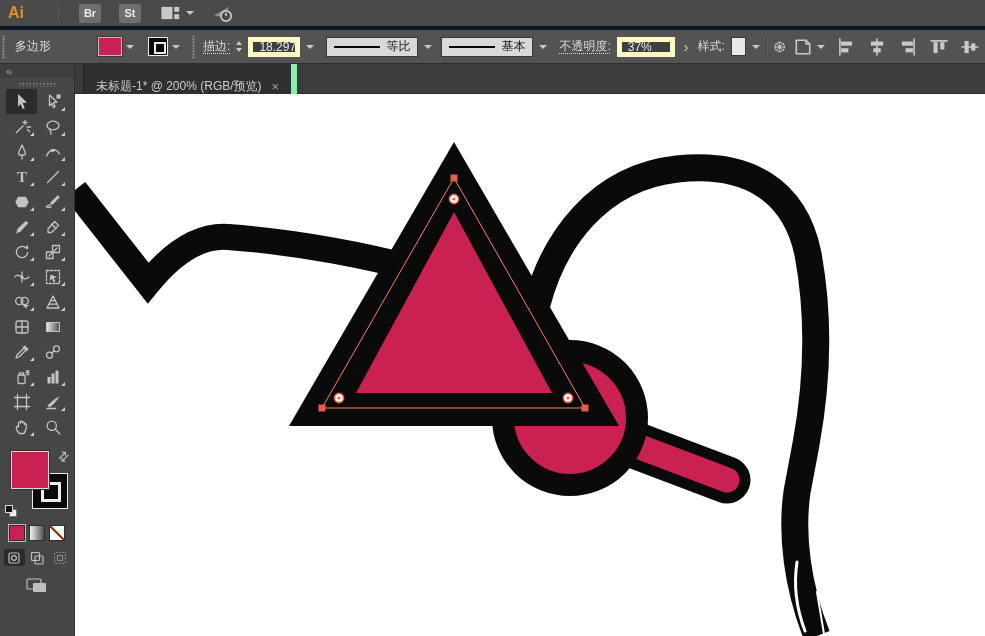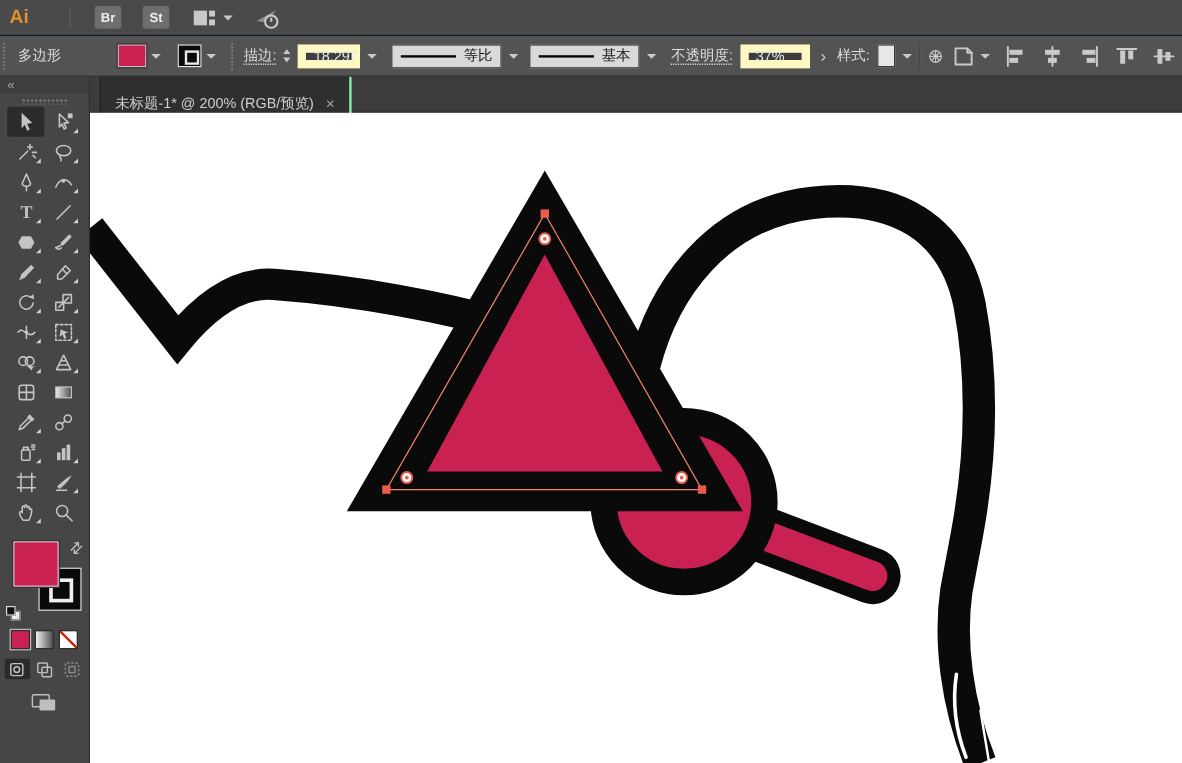--- a/index.html
+++ b/index.html
@@ -6,21 +6,21 @@
     --pink:#CA2153; --ink:#0A0A0A; --sel:#F2836C; --anchor:#E85C49; --icon:#C4C4C4;
     --bgMenubar:#4A4A4A; --bgControlbar:#535353; --bgPanel:#464646; --bgTabstrip:#3C3C3C;
     --bgTab:#2F2F2F; --bgCanvas:#FFFFFF; --text:#DCDCDC; --field:#3E3E3E; --dropdown:#D9D9D9; --logo:#E0902F;
   }
   *{box-sizing:border-box;margin:0;padding:0}
   html,body{width:985px;height:636px;overflow:hidden}
   body{font-family:"Liberation Sans",sans-serif;background:var(--bgMenubar);position:relative}
 
   
   .menubar{position:absolute;left:0;top:0;width:985px;height:30px;background:var(--bgMenubar);
-    display:flex;align-items:center;padding:0 8px;gap:2px;border-bottom:1px solid #0f172a}
+    display:flex;align-items:center;padding:0 8px;gap:2px;border-bottom:4px solid #0f172a}
   .ai-logo{color:var(--logo);font-weight:bold;font-size:16px;letter-spacing:0;margin-right:22px}
   .menu-item{color:var(--text);font-size:13px;padding:4px 11px;cursor:default;white-space:nowrap}
   .mb-sep{width:1px;height:16px;background:#5c5c5c;margin:0 10px}
   .mb-btn{background:#6E6E6E;color:#ECECEC;font-size:11px;font-weight:bold;border-radius:2px;
     width:22px;height:19px;display:flex;align-items:center;justify-content:center;margin:0 8px}
   .mb-icon{display:flex;align-items:center;margin:0 8px;gap:5px}
   .chev{width:0;height:0;border-left:4px solid transparent;border-right:4px solid transparent;border-top:4px solid #C9C9C9;display:inline-block}
 
   
   .controlbar{position:absolute;left:0;top:30px;width:985px;height:34px;background:var(--bgControlbar);
@@ -28,37 +28,37 @@
   .grip-v{width:5px;height:24px;background-image:radial-gradient(#7e7e7e 1px,transparent 1.2px);background-size:3px 3px;margin-right:4px}
   .cb-label{color:var(--text);font-size:12px;white-space:nowrap}
   .cb-label.link{text-decoration:underline;text-decoration-style:dotted;text-underline-offset:3px}
   .swatch-group{display:flex;align-items:center;gap:4px}
   .fill-chip{width:24px;height:19px;background:var(--pink);border:1px solid #BFBFBF;outline:1px solid #3a3a3a}
   .stroke-chip{width:20px;height:19px;background:#0a0a0a;border:1px solid #E9E9E9;position:relative}
   .stroke-chip::after{content:"";position:absolute;left:5px;top:4px;width:8px;height:8px;border:2px solid #E9E9E9}
   .stepper{display:flex;flex-direction:column;gap:3px;align-items:center}
   .tri-up{width:0;height:0;border-left:3.5px solid transparent;border-right:3.5px solid transparent;border-bottom:4px solid #C9C9C9}
   .tri-dn{width:0;height:0;border-left:3.5px solid transparent;border-right:3.5px solid transparent;border-top:4px solid #C9C9C9}
-  .field{background:var(--field);border:7px solid #fef9c3;color:#E8E8E8;font-size:12px;height:20px;
+  .field{background:var(--field);border:5px solid #fef9c3;color:#E8E8E8;font-size:12px;height:20px;
     display:flex;align-items:center;padding:0 6px;min-width:52px}
   .dd-white{background:var(--dropdown);height:20px;display:flex;align-items:center;gap:6px;padding:0 7px;border:1px solid #3a3a3a}
   .dd-line{width:46px;height:2px;background:#050505}
   .dd-white span{color:#161616;font-size:12px;white-space:nowrap}
   .expand-btn{color:#D5D5D5;font-size:14px;padding:0 3px}
   .style-chip{width:24px;height:19px;background:#E8E8E8;border:1px solid #3a3a3a}
   .cb-svg{width:22px;height:22px;display:block}
   .cb-svg .s{fill:none;stroke:#C9C9C9;stroke-width:1.3;stroke-linecap:round;stroke-linejoin:round}
   .cb-svg .f{fill:#C9C9C9;stroke:none}
   .vsep{width:1px;height:22px;background:#454545;box-shadow:1px 0 0 #616161}
   .align-row{display:flex;align-items:center;gap:9px;margin-left:4px}
 
   
   .tabstrip{position:absolute;left:75px;top:64px;width:910px;height:30px;background:var(--bgTabstrip);border-bottom:1px solid #2b2b2b}
   .doc-tab{position:absolute;left:8px;top:0;height:44px;background:var(--bgTab);display:flex;align-items:center;
-    gap:10px;padding:0 12px;border-right:2px solid #86efac;border-left:1px solid #262626}
+    gap:10px;padding:0 12px;border-right:6px solid #86efac;border-left:1px solid #262626}
   .doc-tab .title{color:#CDCDCD;font-size:12px;white-space:nowrap}
   .doc-tab .close{color:#A5A5A5;font-size:13px;line-height:1}
 
   
   .toolbar{position:absolute;left:0;top:64px;width:75px;height:572px;background:var(--bgPanel);border-right:1px solid #2f2f2f}
   .tb-head{height:14px;color:#A9A9A9;font-size:11px;padding-left:6px;line-height:14px;background:#3f3f3f}
   .tb-grip{width:38px;height:5px;margin:4px auto 2px;background-image:radial-gradient(#7e7e7e 0.9px,transparent 1px);background-size:3.5px 3.5px}
   .tool-grid{display:grid;grid-template-columns:31px 31px;justify-content:center}
   .tool-cell{width:31px;height:25px;display:flex;align-items:center;justify-content:center;position:relative}
   .tool-cell svg{width:18px;height:18px;display:block}

